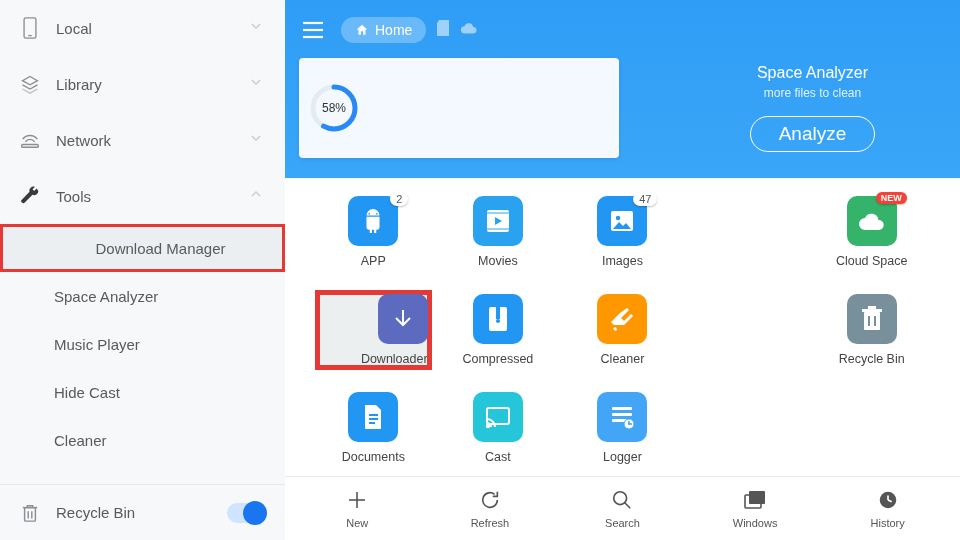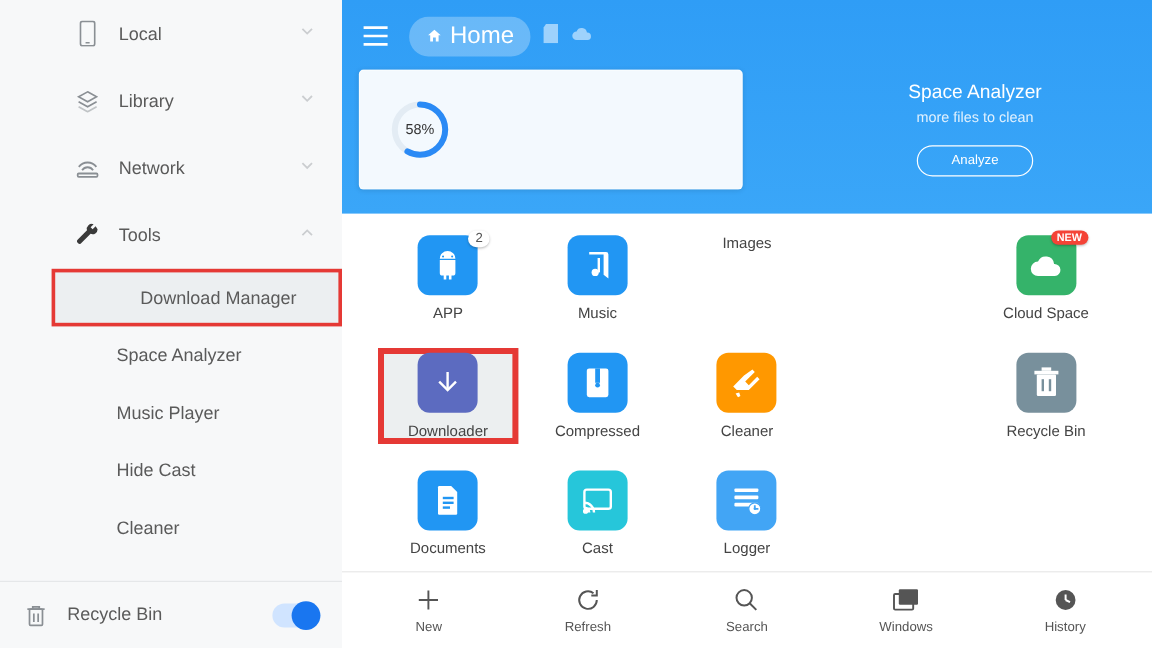--- a/index.html
+++ b/index.html
@@ -1,62 +1,62 @@
 <!DOCTYPE html>
 <html><head>
 <meta charset="utf-8">
 <style>
   * { box-sizing: border-box; margin: 0; padding: 0; }
   body { font-family: -apple-system, sans-serif; width: 960px; height: 540px; overflow: hidden; display: flex; background: #fff; }
   
   
   .sidebar { width: 285px; height: 100%; background: #f7f8f9; display: flex; flex-direction: column; position: relative; }
-  .sidebar-list { flex: 1; overflow: hidden; padding-left: 43px; }
+  .sidebar-list { flex: 1; overflow: hidden; }
   .sidebar-item { display: flex; align-items: center; height: 56px; padding: 0 18px; cursor: pointer; color: #5a5a5a; }
   .sidebar-item .icon { width: 24px; height: 24px; display: flex; align-items: center; justify-content: center; margin-right: 14px; }
   .sidebar-item .label { flex: 1; font-size: 15px; }
   .sidebar-item .chevron { width: 18px; height: 18px; opacity: 0.4; }
   .sidebar-sublist .sidebar-item { padding-left: 54px; font-size: 14.5px; height: 48px; }
   .sidebar-item.selected { background: #eceff1; }
   .highlight-red { outline: 3px solid #e53935; outline-offset: -3px; text-align: center; }
   
   .sidebar-footer { height: 56px; border-top: 1px solid #e5e7e9; display: flex; align-items: center; padding: 0 18px; }
   .sidebar-footer .icon { width: 24px; height: 24px; margin-right: 14px; display:flex; align-items:center; justify-content:center; }
   .sidebar-footer .label { flex: 1; font-size: 15px; color: #5a5a5a; }
   .toggle { width: 40px; height: 20px; background: #d0e4ff; border-radius: 10px; position: relative; }
   .toggle::after { content: ""; position: absolute; right: 0; top: -2px; width: 24px; height: 24px; background: #1976f0; border-radius: 50%; }
   
   
   .main { flex: 1; display: flex; flex-direction: column; background: #fff; }
   .header { background: linear-gradient(to bottom, #2f9df6, #3aa6f8); color: #fff; padding-top: 10px; padding-bottom: 20px; }
   .header-top { display: flex; align-items: center; padding: 0 14px; height: 40px; }
   .hamburger { width: 28px; height: 28px; margin-right: 14px; display:flex; align-items:center; justify-content:center; }
-  .home-pill { background: rgba(255,255,255,0.28); border-radius: 16px; padding: 5px 14px; display: flex; align-items: center; font-size: 20px; }
+  .home-pill { background: rgba(255,255,255,0.28); border-radius: 16px; padding: 5px 14px; display: flex; align-items: center; font-size: 14px; }
   .home-pill svg { margin-right: 6px; }
   .crumb-icon { margin-left: 10px; opacity: 0.7; }
   
   .header-row { display: flex; align-items: stretch; padding: 8px 14px 0 14px; gap: 60px; }
-  .storage-card { background: #f3f9fe; border: 1px solid rgba(255,255,255,0.6); border-radius: 4px; flex: 0 0 320px; height: 100px; display: flex; align-items: center; padding: 10px 24px; box-shadow: 0 1px 4px rgba(0,0,0,0.1); }
+  .storage-card { background: #f3f9fe; border: 1px solid rgba(255,255,255,0.6); border-radius: 4px; flex: 0 0 320px; height: 100px; display: flex; align-items: center; padding: 10px 8px; box-shadow: 0 1px 4px rgba(0,0,0,0.1); }
   .donut { width: 52px; height: 52px; margin-right: 14px; position: relative; }
   .donut svg { transform: rotate(-90deg); }
   .donut-text { position: absolute; inset: 0; display: flex; align-items: center; justify-content: center; font-size: 12px; color: #333; font-weight: 500; }
   .storage-info .st-title { font-size: 14px; color: #333; margin-bottom: 6px; }
   .storage-info .st-title svg { vertical-align: middle; margin-left: 6px; opacity: 0.5; }
   .storage-info .st-sub { font-size: 11px; color: #888; }
   
   .analyzer-box { flex: 1; display: flex; flex-direction: column; align-items: center; justify-content: center; color: #fff; }
   .analyzer-box .an-title { font-size: 16px; margin-bottom: 4px; }
   .analyzer-box .an-sub { font-size: 12px; opacity: 0.85; margin-bottom: 16px; }
-  .analyze-btn { border: 1.5px solid #fff; border-radius: 18px; padding: 6px 28px; font-size: 11px; background: transparent; color: #fff; cursor: pointer; }
+  .analyze-btn { border: 1.5px solid #fff; border-radius: 18px; padding: 6px 28px; font-size: 19px; background: transparent; color: #fff; cursor: pointer; }
   
   
   .grid-wrap { flex: 1; overflow: hidden; padding: 14px 30px 6px 30px; }
   .grid { display: grid; grid-template-columns: repeat(5, 1fr); gap: 18px 8px; }
   .app-icon { display: flex; flex-direction: column; align-items: center; cursor: pointer; position: relative; padding: 4px; }
-  .app-icon.selected-bg { background: #eceff0; }
+  .app-icon.selected-bg { background: #eceff0; align-items: flex-end; }
   .app-icon.highlight-red-thick { outline: 5px solid #e53935; outline-offset: -5px; }
   .app-tile { width: 50px; height: 50px; border-radius: 10px; display: flex; align-items: center; justify-content: center; margin-bottom: 8px; position: relative; }
   .app-label { font-size: 12.5px; color: #444; text-align: center; }
   .badge { position: absolute; top: -4px; right: -10px; background: #fff; color: #555; font-size: 11px; border-radius: 9px; padding: 1px 6px; box-shadow: 0 1px 2px rgba(0,0,0,0.25); }
   .badge.new { background: #f44336; color: #fff; font-size: 9px; font-weight: bold; padding: 1px 5px; }
   
   
   .bottom-bar { height: 64px; border-top: 1px solid #e8e8e8; display: flex; justify-content: space-around; align-items: center; padding: 0 6px; }
   .bb-item { display: flex; flex-direction: column; align-items: center; color: #555; font-size: 11px; cursor: pointer; width: 90px; }
   .bb-item .bb-icon { height: 24px; margin-bottom: 5px; display:flex; align-items:center; justify-content:center; }
@@ -207,33 +207,41 @@
       <div class="app-icon">
         <div class="app-tile" style="background:#2196f3">
           <svg width="26" height="26" viewBox="0 0 24 24" fill="#fff">
               <path d="M6 8h12v10a2 2 0 0 1-2 2h-1v3h-2v-3h-2v3H9v-3H8a2 2 0 0 1-2-2zm0-1a6 6 0 0 1 12 0zM8.5 4.5a.8.8 0 1 0 .8.8.8.8 0 0 0-.8-.8zm7 0a.8.8 0 1 0 .8.8.8.8 0 0 0-.8-.8z"></path>
             </svg>
           <span class="badge">2</span>
         </div>
         <div class="app-label">APP</div>
       </div>
 
+      <div class="app-icon">
+        <div class="app-tile" style="background:#29a3f0">
+          <svg width="28" height="28" viewBox="0 0 28 28" fill="#fff">
+              <path d="M5 3h18a2 2 0 0 1 2 2v18a2 2 0 0 1-2 2H5a2 2 0 0 1-2-2V5a2 2 0 0 1 2-2z" fill="#fff"></path>
+              <path d="M11 10v8l7-4z" fill="#29a3f0"></path>
+              <path d="M3 6h22M3 22h22" stroke="#29a3f0" stroke-width="1"></path>
+            </svg>
+        </div>
+        <div class="app-label">Movies</div>
+      </div>
+
 
       <div class="app-icon">
         <div class="app-tile" style="background:#2196f3">
           <svg width="28" height="28" viewBox="0 0 28 28">
-              <path d="M7 3h14a2 2 0 0 1 2 2v20l-4-3V5H7z" fill="#fff"></path>
-              <circle cx="12" cy="20" r="3" fill="#fff"></circle>
-              <rect x="14" y="8" width="2" height="12" fill="#fff"></rect>
-            </svg>
-        </div>
-        <div class="app-label">Music</div>
-      </div>
-
-      <div class="app-icon">
+              <rect x="3" y="4" width="22" height="20" rx="2" fill="#fff"></rect>
+              <circle cx="10" cy="11" r="2.2" fill="#2196f3"></circle>
+              <path d="M5 22l6-7 4 4 3-3 5 6z" fill="#2196f3"></path>
+            </svg>
+          <span class="badge">47</span>
+        </div>
         <div class="app-label">Images</div>
       </div>
 
       <div style="width:50px"></div>
 
       <div class="app-icon">
         <div class="app-tile" style="background:#35b36a">
           <svg width="30" height="22" viewBox="0 0 30 22" fill="#fff">
               <path d="M22 20H8a6 6 0 0 1 0-12 7 7 0 0 1 13.4 2A5 5 0 0 1 22 20z"></path>
             </svg>

